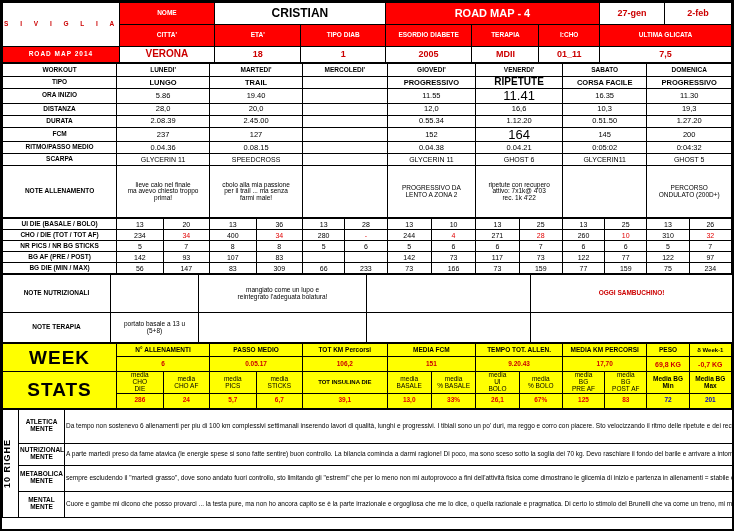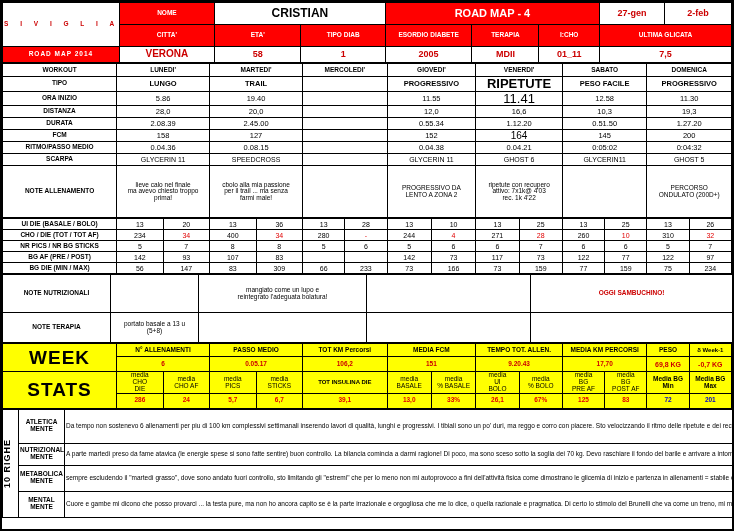--- a/index.html
+++ b/index.html
@@ -113,21 +113,21 @@
     <td class="hdr-red">ETA'</td>
     <td class="hdr-red">TIPO DIAB</td>
     <td class="hdr-red">ESORDIO DIABETE</td>
     <td class="hdr-red">TERAPIA</td>
     <td class="hdr-red">I:CHO</td>
     <td class="hdr-red" colspan="2">ULTIMA GLICATA</td>
   </tr>
   <tr style="height:16px">
     <td class="rm2014">ROAD MAP 2014</td>
     <td class="bold" style="color:#cc0000;font-size:10px">VERONA</td>
-    <td class="bold" style="color:#cc0000;font-size:9px">58</td>
+    <td class="bold" style="color:#cc0000;font-size:9px">18</td>
     <td class="bold" style="color:#cc0000;font-size:9px">1</td>
     <td class="bold" style="color:#cc0000;font-size:9px">2005</td>
     <td class="bold" style="color:#cc0000;font-size:9px">MDII</td>
     <td class="bold" style="color:#cc0000;font-size:9px">01_11</td>
     <td class="bold" colspan="2" style="color:#cc0000;font-size:9px">7,5</td>
   </tr>
 </tbody>
     </table>
 
 <table class="grid">
@@ -151,32 +151,32 @@
     <td class="wk">VENERDI'</td>
     <td class="wk">SABATO</td>
     <td class="wk">DOMENICA</td>
   </tr>
   <tr style="height:12px">
     <td class="rowlbl-b">TIPO</td>
     <td class="bold" style="font-size:7.5px">LUNGO</td>
     <td class="bold" style="font-size:7.5px">TRAIL</td>
     <td class="bold" style="font-size:7.5px"></td>
     <td class="bold" style="font-size:7.5px">PROGRESSIVO</td>
-    <td class="bold" style="font-size:13px">RIPETUTE</td>
-    <td class="bold" style="font-size:7.5px">PESO FACILE</td>
+    <td class="bold" style="font-size:10px">RIPETUTE</td>
+    <td class="bold" style="font-size:7.5px">CORSA FACILE</td>
     <td class="bold" style="font-size:7.5px;text-transform:uppercase">Progressivo</td>
   </tr>
   <tr style="height:12px">
     <td class="rowlbl-b">ORA INIZIO</td>
     <td style="font-size:7.5px">5.86</td>
     <td style="font-size:7.5px">19.40</td>
     <td style="font-size:7.5px"></td>
     <td style="font-size:7.5px">11.55</td>
     <td style="font-size:13px">11.41</td>
-    <td style="font-size:7.5px">12.58</td>
+    <td style="font-size:7.5px">16.35</td>
     <td style="font-size:7.5px">11.30</td>
   </tr>
   <tr style="height:12px">
     <td class="rowlbl-b">DISTANZA</td>
     <td style="font-size:7.5px">28,0</td>
     <td style="font-size:7.5px">20,0</td>
     <td style="font-size:7.5px"></td>
     <td style="font-size:7.5px">12,0</td>
     <td style="font-size:7.5px">16,6</td>
     <td style="font-size:7.5px">10,3</td>
@@ -187,25 +187,25 @@
     <td style="font-size:7.5px">2.08.39</td>
     <td style="font-size:7.5px">2.45.00</td>
     <td style="font-size:7.5px"></td>
     <td style="font-size:7.5px">0.55.34</td>
     <td style="font-size:7.5px">1.12.20</td>
     <td style="font-size:7.5px">0.51.50</td>
     <td style="font-size:7.5px">1.27.20</td>
   </tr>
   <tr style="height:12px">
     <td class="rowlbl-b">FCM</td>
-    <td style="font-size:7.5px">158</td>
+    <td style="font-size:7.5px">237</td>
     <td style="font-size:7.5px">127</td>
     <td style="font-size:7.5px"></td>
     <td style="font-size:7.5px">152</td>
-    <td style="font-size:10px">164</td>
+    <td style="font-size:13px">164</td>
     <td style="font-size:7.5px">145</td>
     <td style="font-size:7.5px">200</td>
   </tr>
   <tr style="height:12px">
     <td class="rowlbl-b">RITMO/PASSO MEDIO</td>
     <td style="font-size:7.5px">0.04.36</td>
     <td style="font-size:7.5px">0.08.15</td>
     <td style="font-size:7.5px"></td>
     <td style="font-size:7.5px">0.04.38</td>
     <td style="font-size:7.5px">0.04.21</td>

